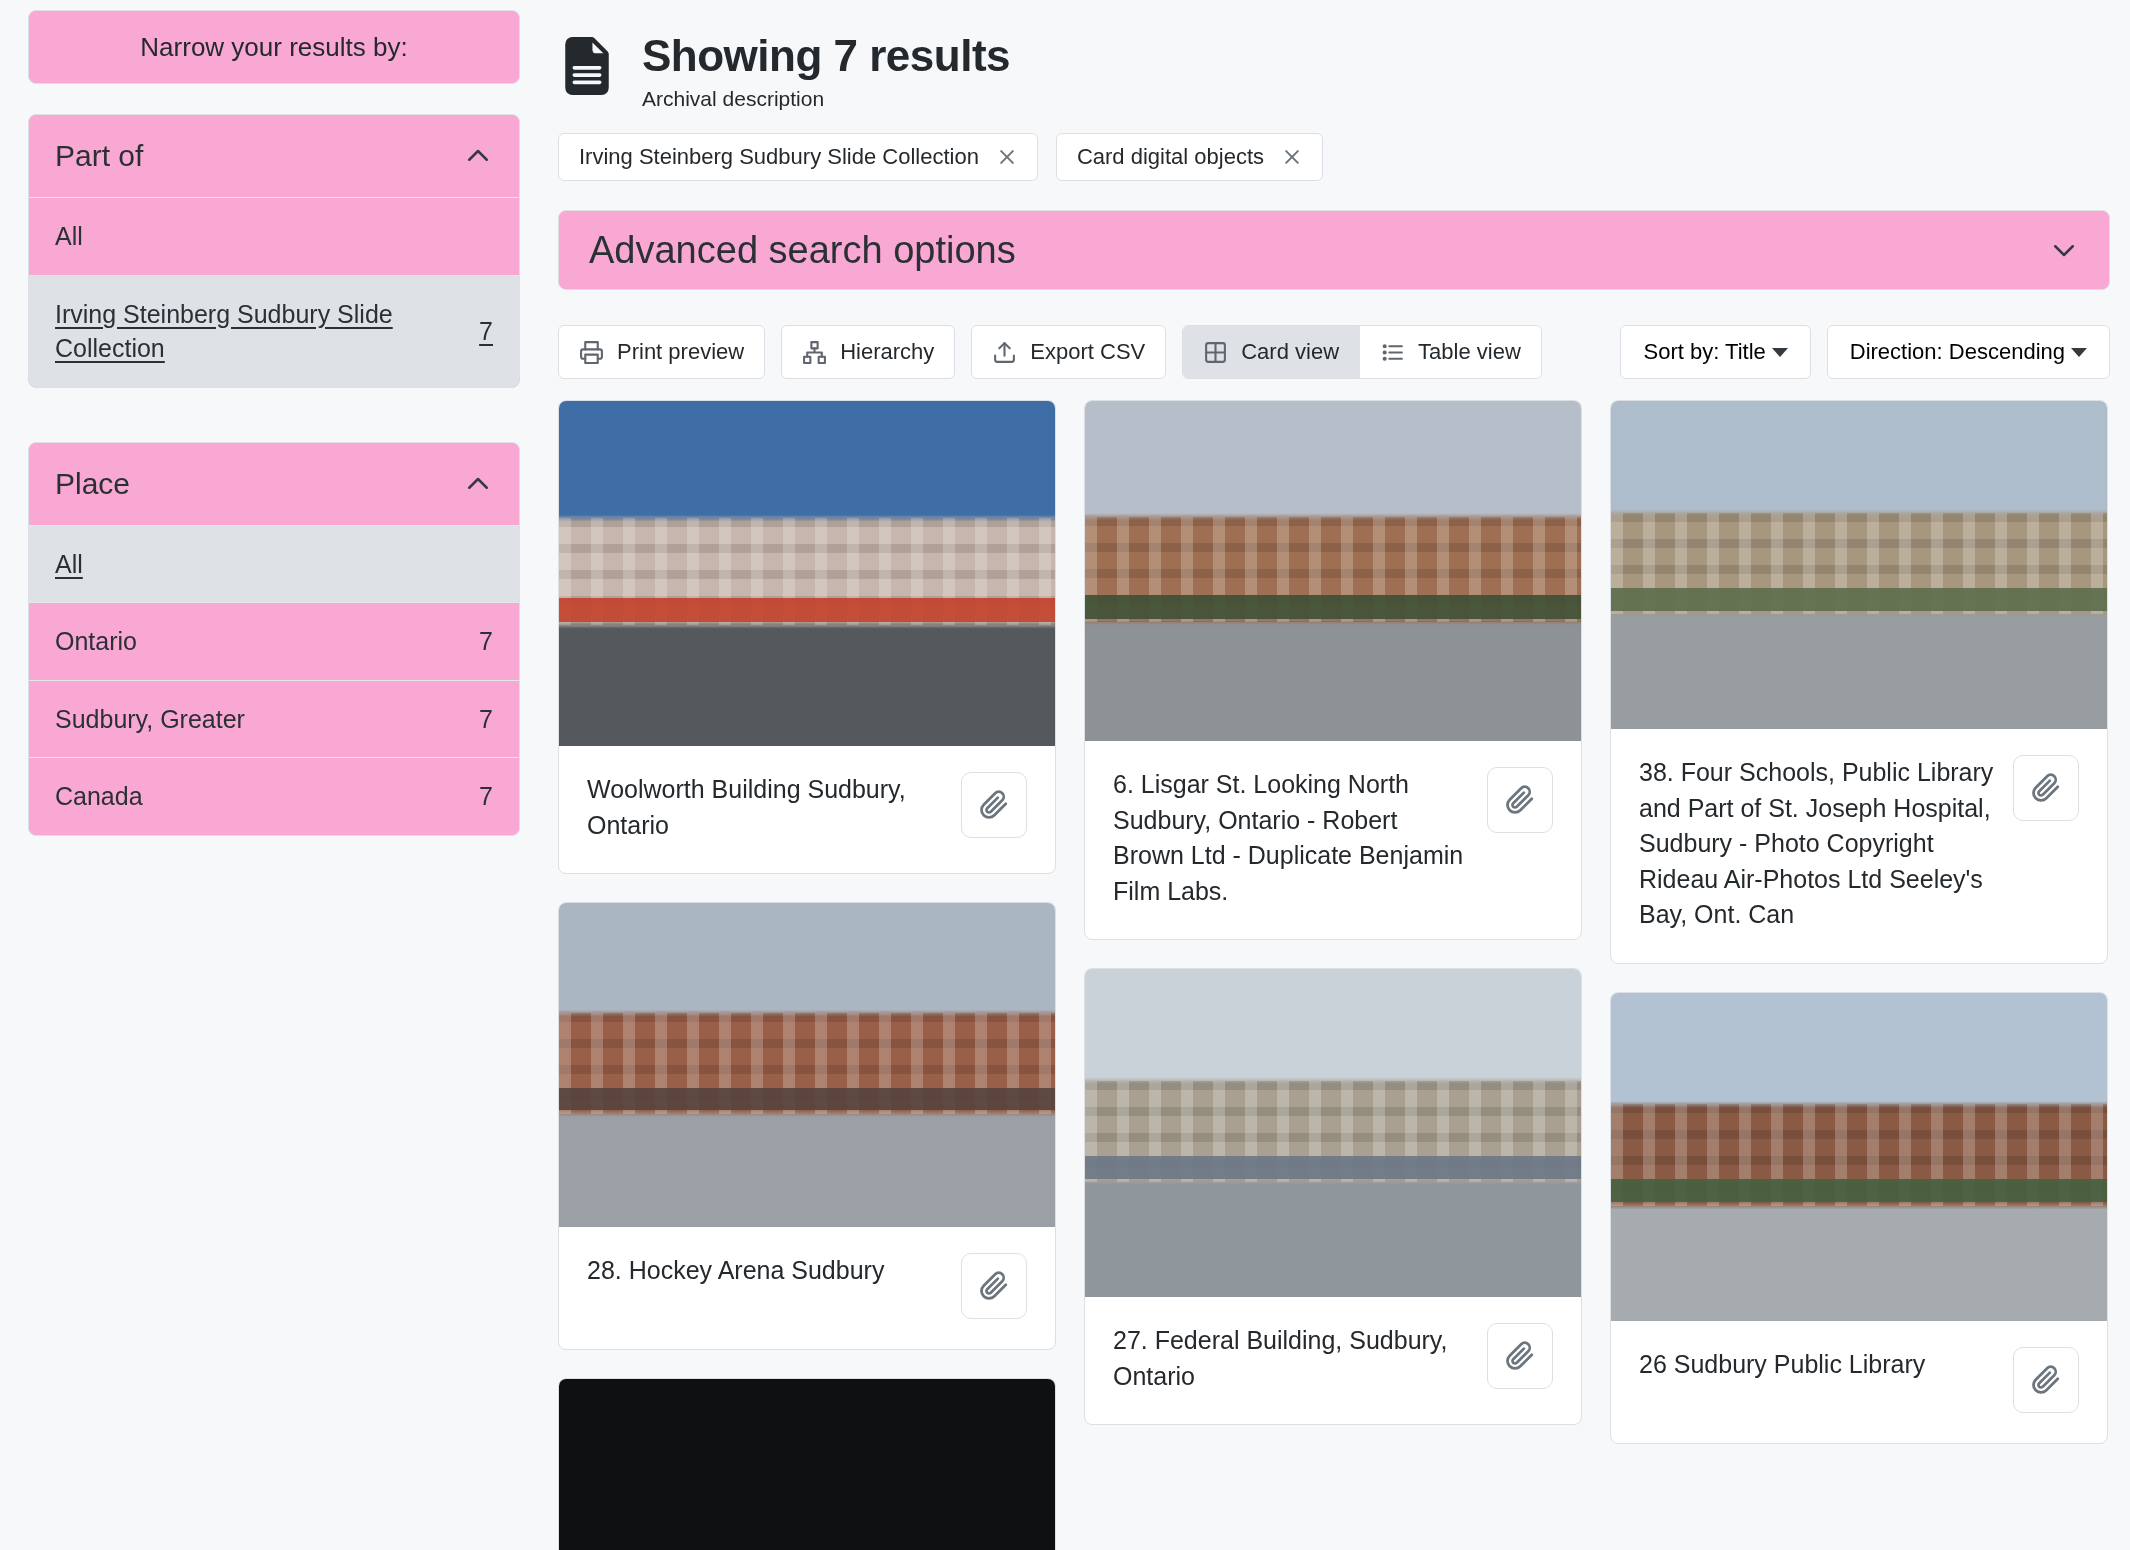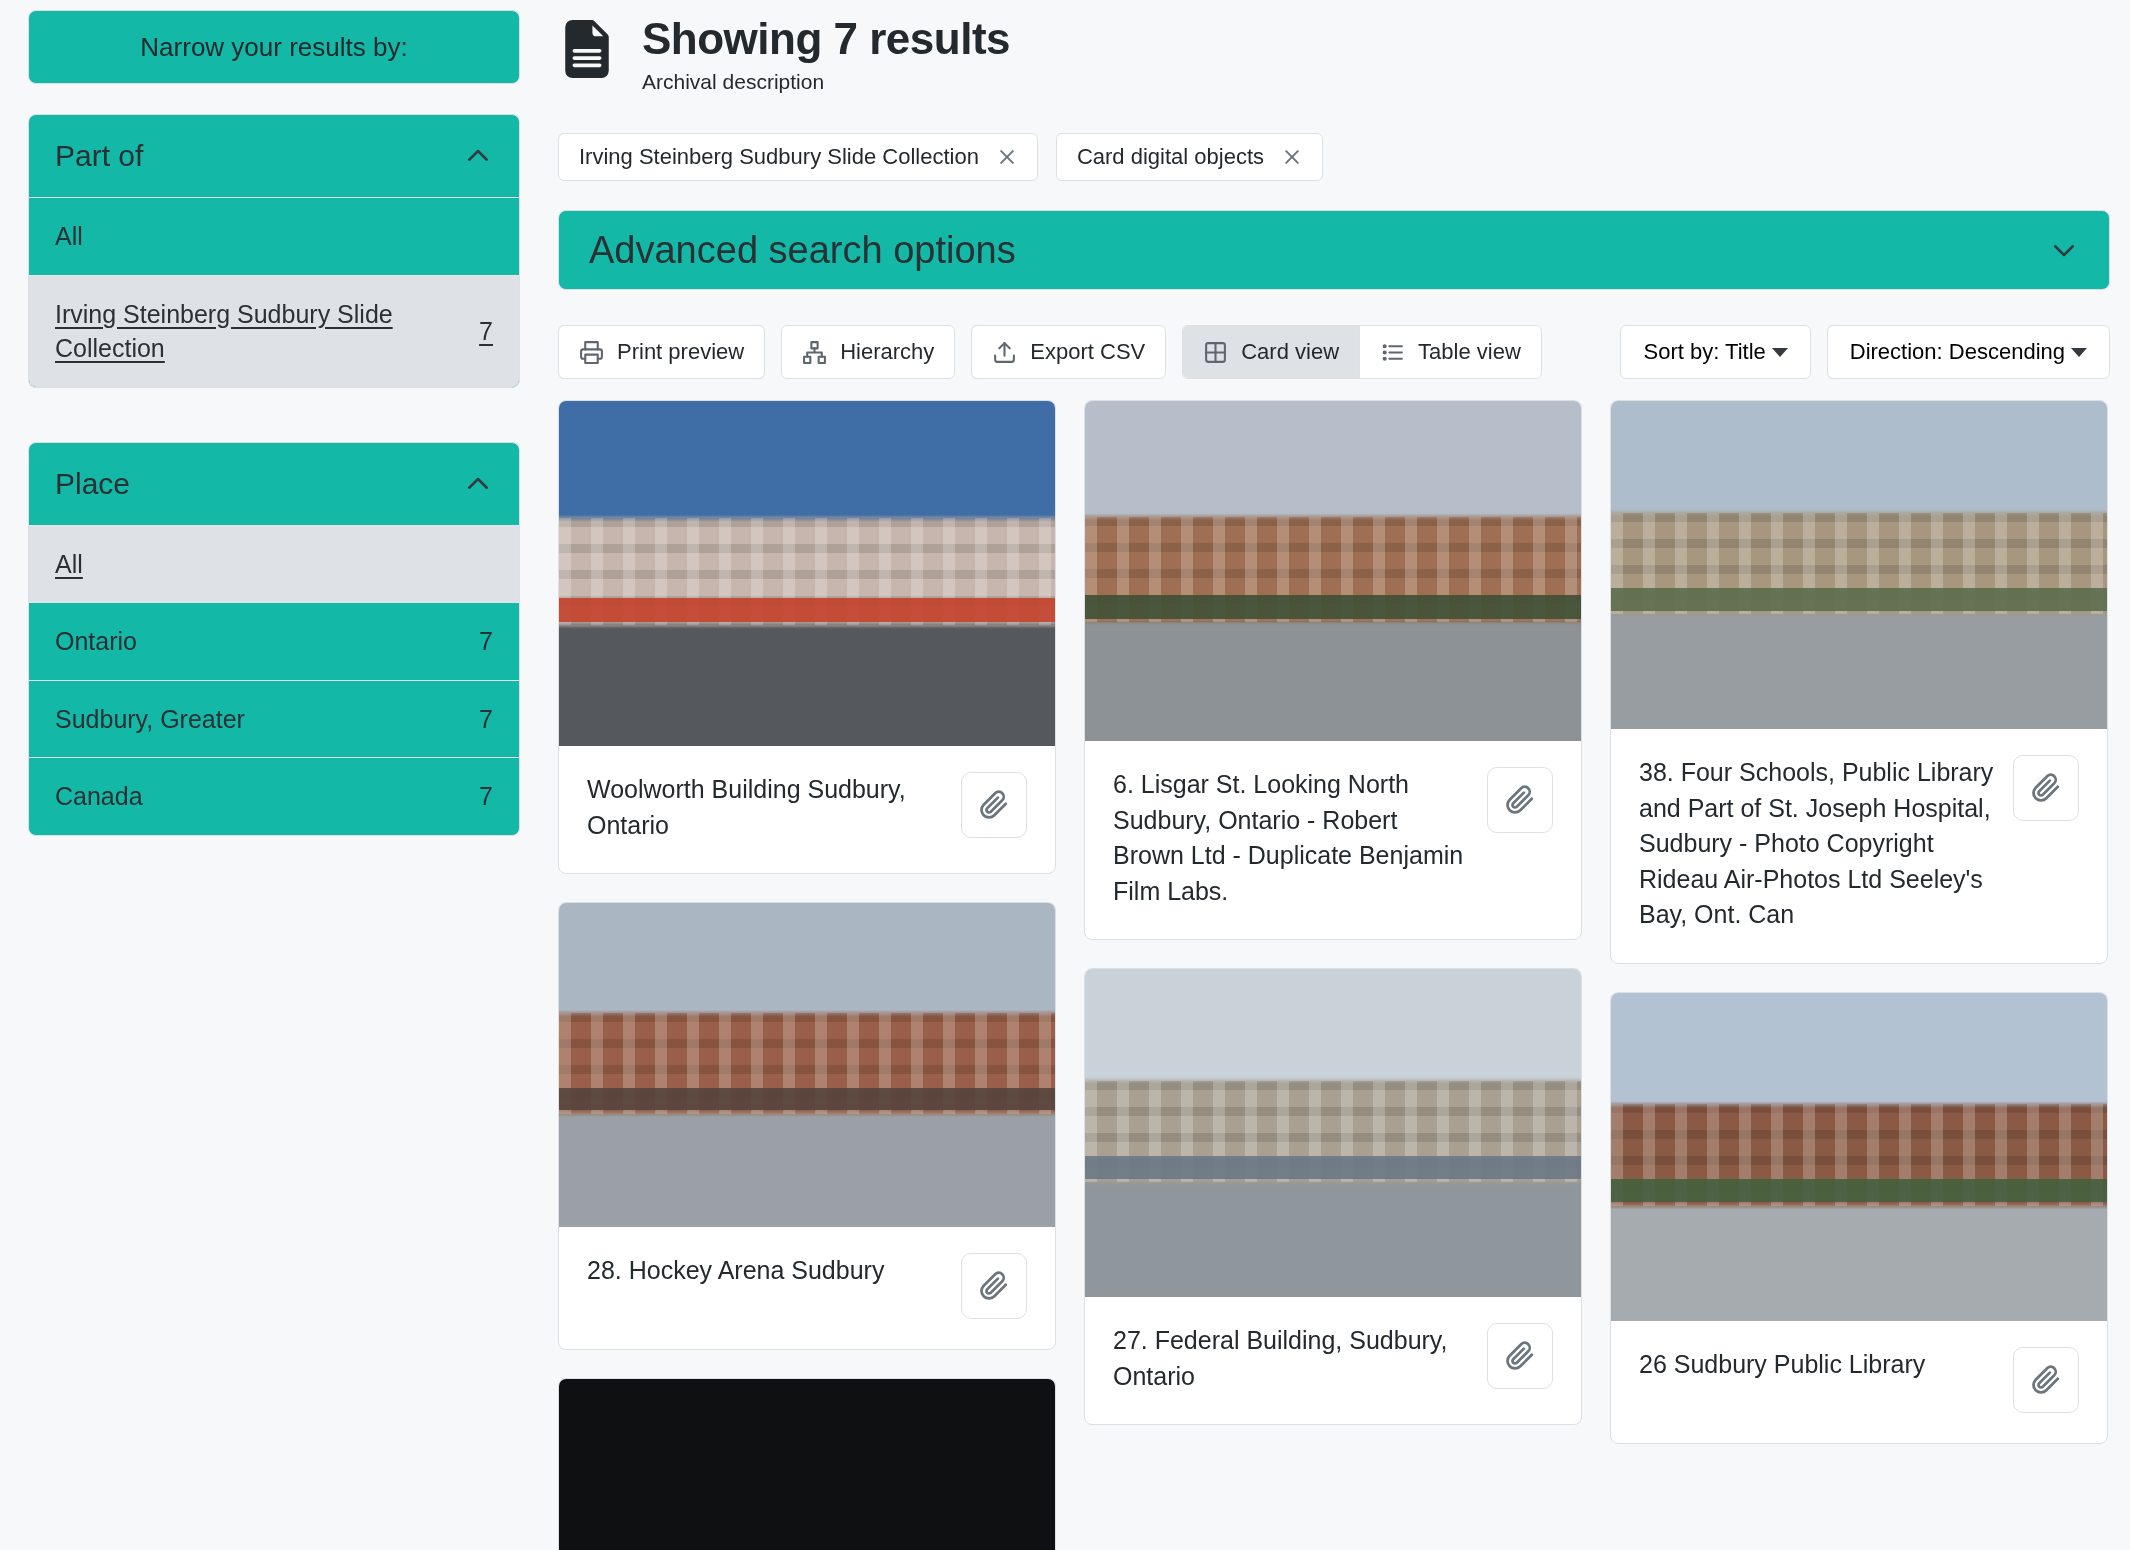--- a/index.html
+++ b/index.html
@@ -4,21 +4,21 @@
 <style>
   * { box-sizing: border-box; margin: 0; padding: 0; }
   html,body { width:2130px; height:1550px; }
   body {
     font-family: "Liberation Sans", sans-serif;
     background:#f7f8fa;
     color:#24292d;
     position:relative;
     overflow:hidden;
   }
-  .card { background:#14b8a6; border:1px solid #dcdfe4; border-radius:8px; }
+  .card { background:#f9a8d4; border:1px solid #dcdfe4; border-radius:8px; }
 
   
   .sidebar { position:absolute; left:28px; top:10px; width:492px; }
   .narrow-card {
     height:74px; display:flex; align-items:center; justify-content:center;
     font-size:26px; margin-bottom:30px;
   }
   .facet-card { margin-bottom:54px; overflow:hidden; }
   .facet-header {
     display:flex; align-items:center; justify-content:space-between;
@@ -34,21 +34,21 @@
   .facet-row.selected { background:#dee2e6; }
   .facet-label { color:#2b3035; }
   .facet-label.link { text-decoration:underline; text-underline-offset:4px; }
   .facet-count { color:#2b3035; flex:0 0 auto; }
   .facet-count.link { text-decoration:underline; text-underline-offset:4px; }
   .chev { width:30px; height:30px; stroke:#343a40; stroke-width:2; fill:none;
           stroke-linecap:round; stroke-linejoin:round; flex:0 0 auto; }
 
   
   .main { position:absolute; left:558px; top:0; width:1552px; }
-  .page-header { position:absolute; left:0; top:14px; display:flex; gap:26px; }
+  .page-header { position:absolute; left:0; top:31px; display:flex; gap:26px; }
   .page-header .doc-icon { width:58px; height:62px; flex:0 0 auto; margin-top:4px; }
   .page-title { font-size:44px; font-weight:700; color:#24292d; letter-spacing:-0.5px; }
   .page-subtitle { font-size:21px; color:#24292d; margin-top:6px; }
 
   .pills { position:absolute; left:0; top:133px; display:flex; gap:18px; }
   .pill {
     background:#fff; border:1px solid #dcdfe4; border-radius:6px;
     height:48px; display:flex; align-items:center; gap:18px;
     padding:0 20px; font-size:22px; cursor:default;
   }

